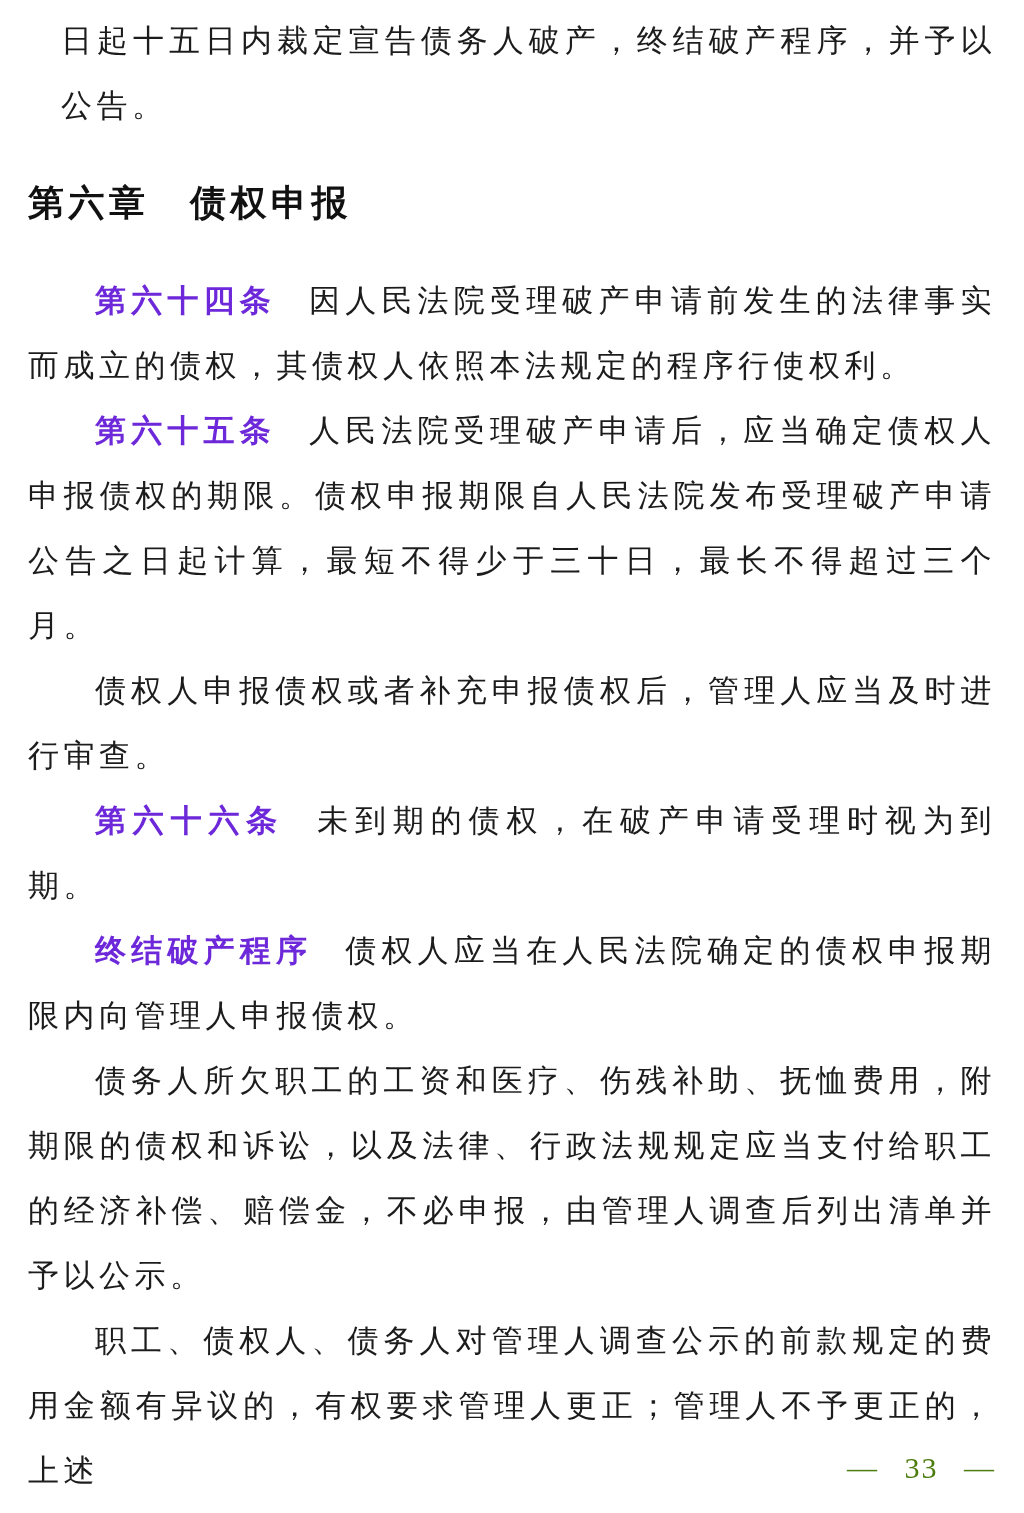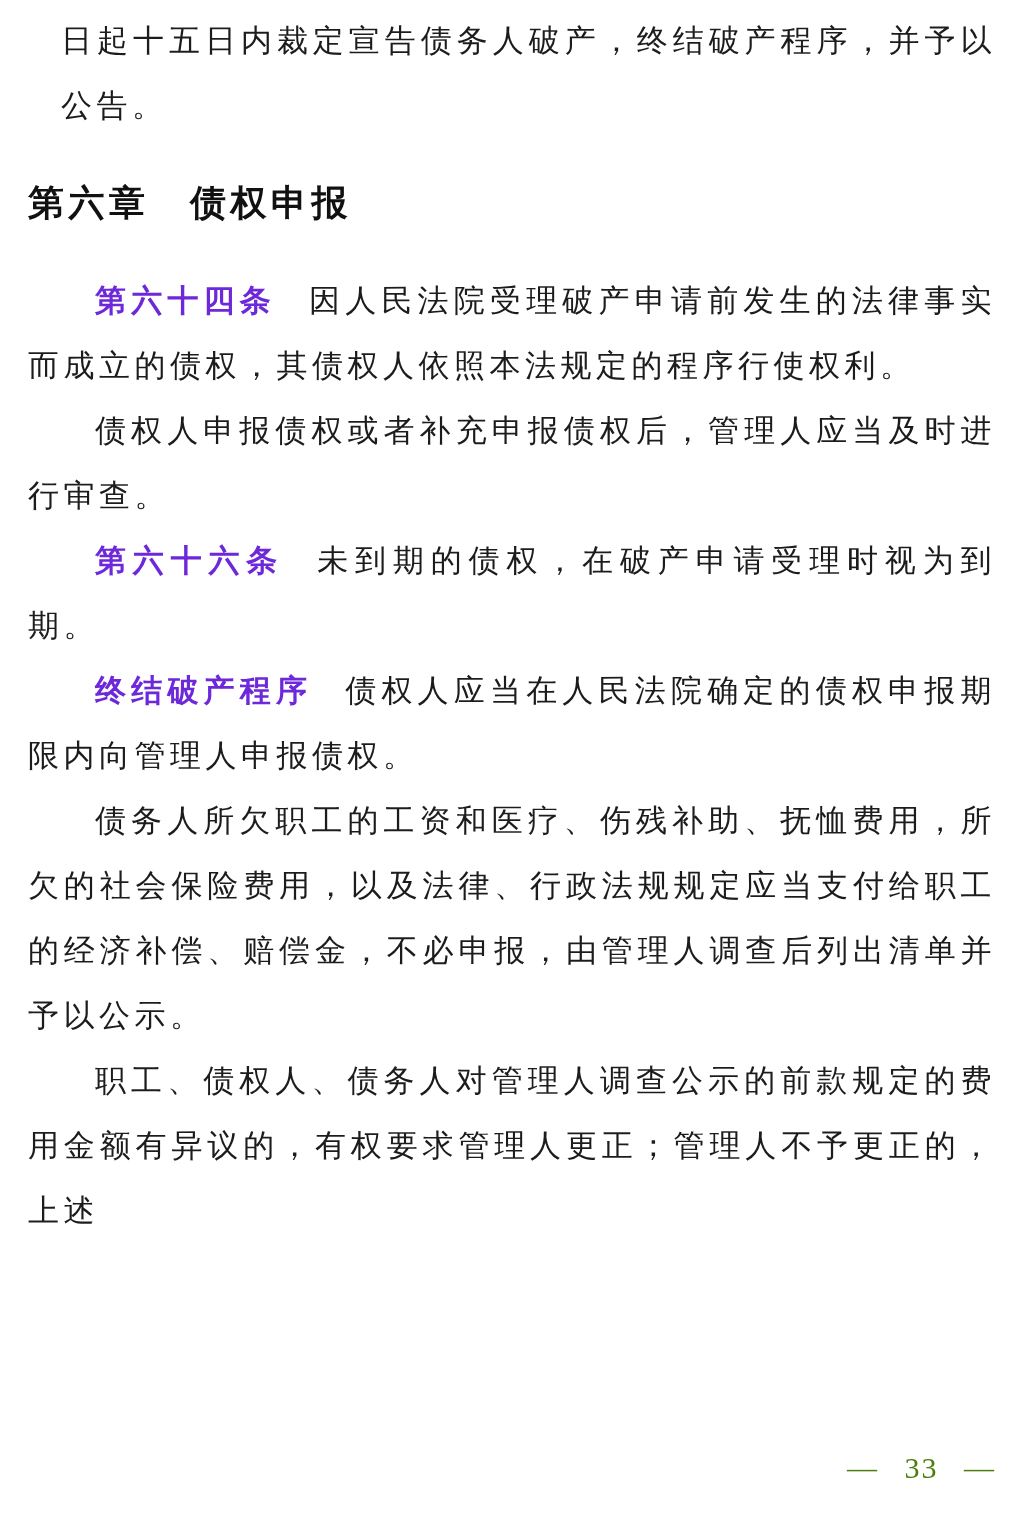--- a/index.html
+++ b/index.html
@@ -65,22 +65,23 @@
   }
 </style>
 </head>
 <body>
 
 <div class="page">
   <main class="body">
       <p class="para no-indent"><span>日起十五日内裁定宣告债务人破产，终结破产程序，并予以公告。</span></p>
       <h2 class="chapter">第六章　债权申报</h2>
       <p class="para"><b class="article-no">第六十四条</b><span>因人民法院受理破产申请前发生的法律事实而成立的债权，其债权人依照本法规定的程序行使权利。</span></p>
+      <p class="para"><b class="article-no">第六十五条</b><span>人民法院受理破产申请后，应当确定债权人申报债权的期限。债权申报期限自人民法院发布受理破产申请公告之日起计算，最短不得少于三十日，最长不得超过三个月。</span></p>
       <p class="para"><span>债权人申报债权或者补充申报债权后，管理人应当及时进行审查。</span></p>
       <p class="para"><b class="article-no">第六十六条</b><span>未到期的债权，在破产申请受理时视为到期。</span></p>
       <p class="para"><b class="article-no">终结破产程序</b><span>债权人应当在人民法院确定的债权申报期限内向管理人申报债权。</span></p>
-      <p class="para"><span>债务人所欠职工的工资和医疗、伤残补助、抚恤费用，所欠的社会保险费用，以及法律、行政法规规定应当支付给职工的经济补偿、赔偿金，不必申报，由管理人调查后列出清单并予以公示。</span></p>
+      <p class="para"><span>债务人所欠职工的工资和医疗、伤残补助、抚恤费用，附期限的债权和诉讼，以及法律、行政法规规定应当支付给职工的经济补偿、赔偿金，不必申报，由管理人调查后列出清单并予以公示。</span></p>
       <p class="para"><span>职工、债权人、债务人对管理人调查公示的前款规定的费用金额有异议的，有权要求管理人更正；管理人不予更正的，上述</span></p>
     </main>
   <footer class="footer">
     <span class="pageno">— 33 —</span>
   </footer>
 </div>
 
 </body></html>

